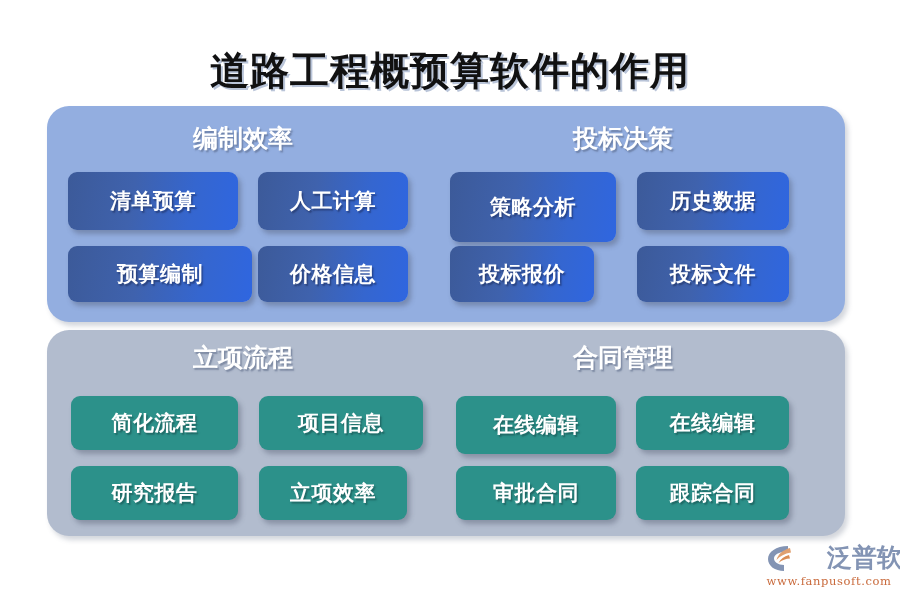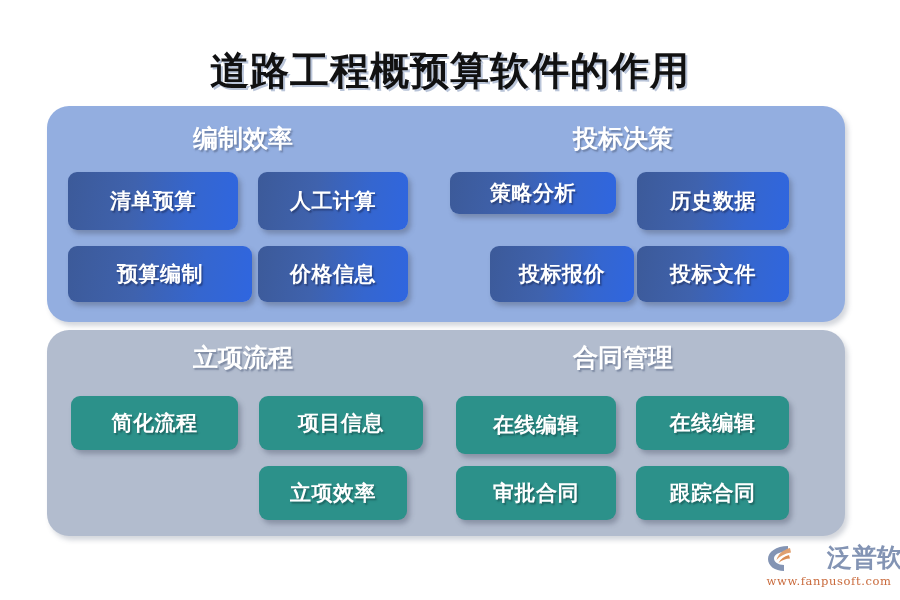--- a/index.html
+++ b/index.html
@@ -96,26 +96,26 @@
   }
   .card-green {
     background: #2c918a;
     text-shadow: 1.5px 1.5px 1.5px rgba(20,70,70,0.55);
     font-family: Liberation Mono, monospace;
   }
 
   
   .b-r1c1 { left: 68px;  top: 172px; width: 170px; height: 58px; }
   .b-r1c2 { left: 258px; top: 172px; width: 150px; height: 58px; }
-  .b-r1c3 { left: 450px; top: 172px; width: 166px; height: 42px; }
+  .b-r1c3 { left: 450px; top: 172px; width: 166px; height: 70px; }
   .b-r1c4 { left: 637px; top: 172px; width: 152px; height: 58px; }
   
   .b-r2c1 { left: 68px;  top: 246px; width: 184px; height: 56px; }
   .b-r2c2 { left: 258px; top: 246px; width: 150px; height: 56px; }
-  .b-r2c3 { left: 450px; top: 246px; width: 144px; height: 56px; margin-left: 40px; }
+  .b-r2c3 { left: 450px; top: 246px; width: 144px; height: 56px; }
   .b-r2c4 { left: 637px; top: 246px; width: 152px; height: 56px; }
 
   
   .g-r1c1 { left: 71px;  top: 396px; width: 167px; height: 54px; }
   .g-r1c2 { left: 259px; top: 396px; width: 164px; height: 54px; }
   .g-r1c3 { left: 456px; top: 396px; width: 160px; height: 58px; }
   .g-r1c4 { left: 636px; top: 396px; width: 153px; height: 54px; }
   
   .g-r2c1 { left: 71px;  top: 466px; width: 167px; height: 54px; }
   .g-r2c2 { left: 259px; top: 466px; width: 148px; height: 54px; }
@@ -184,20 +184,21 @@
   <div class="card card-blue b-r2c3">投标报价</div>
   <div class="card card-blue b-r2c4">投标文件</div>
 
   <div class="panel panel-gray"></div>
 
   <div class="section-header hdr-gray-left">立项流程</div>
   <div class="section-header hdr-gray-right">合同管理</div>
 
   <div class="card card-green g-r1c1">简化流程</div>
   <div class="card card-green g-r1c2">项目信息</div>
+  <div class="card card-green g-r2c1">研究报告</div>
   <div class="card card-green g-r2c2">立项效率</div>
 
   <div class="card card-green g-r1c3">在线编辑</div>
   <div class="card card-green g-r1c4">在线编辑</div>
   <div class="card card-green g-r2c4">跟踪合同</div>
   <div class="card card-green g-r2c3">审批合同</div>
 
   <div class="logo">
     <div class="logo-row">
       <span class="logo-mark">

